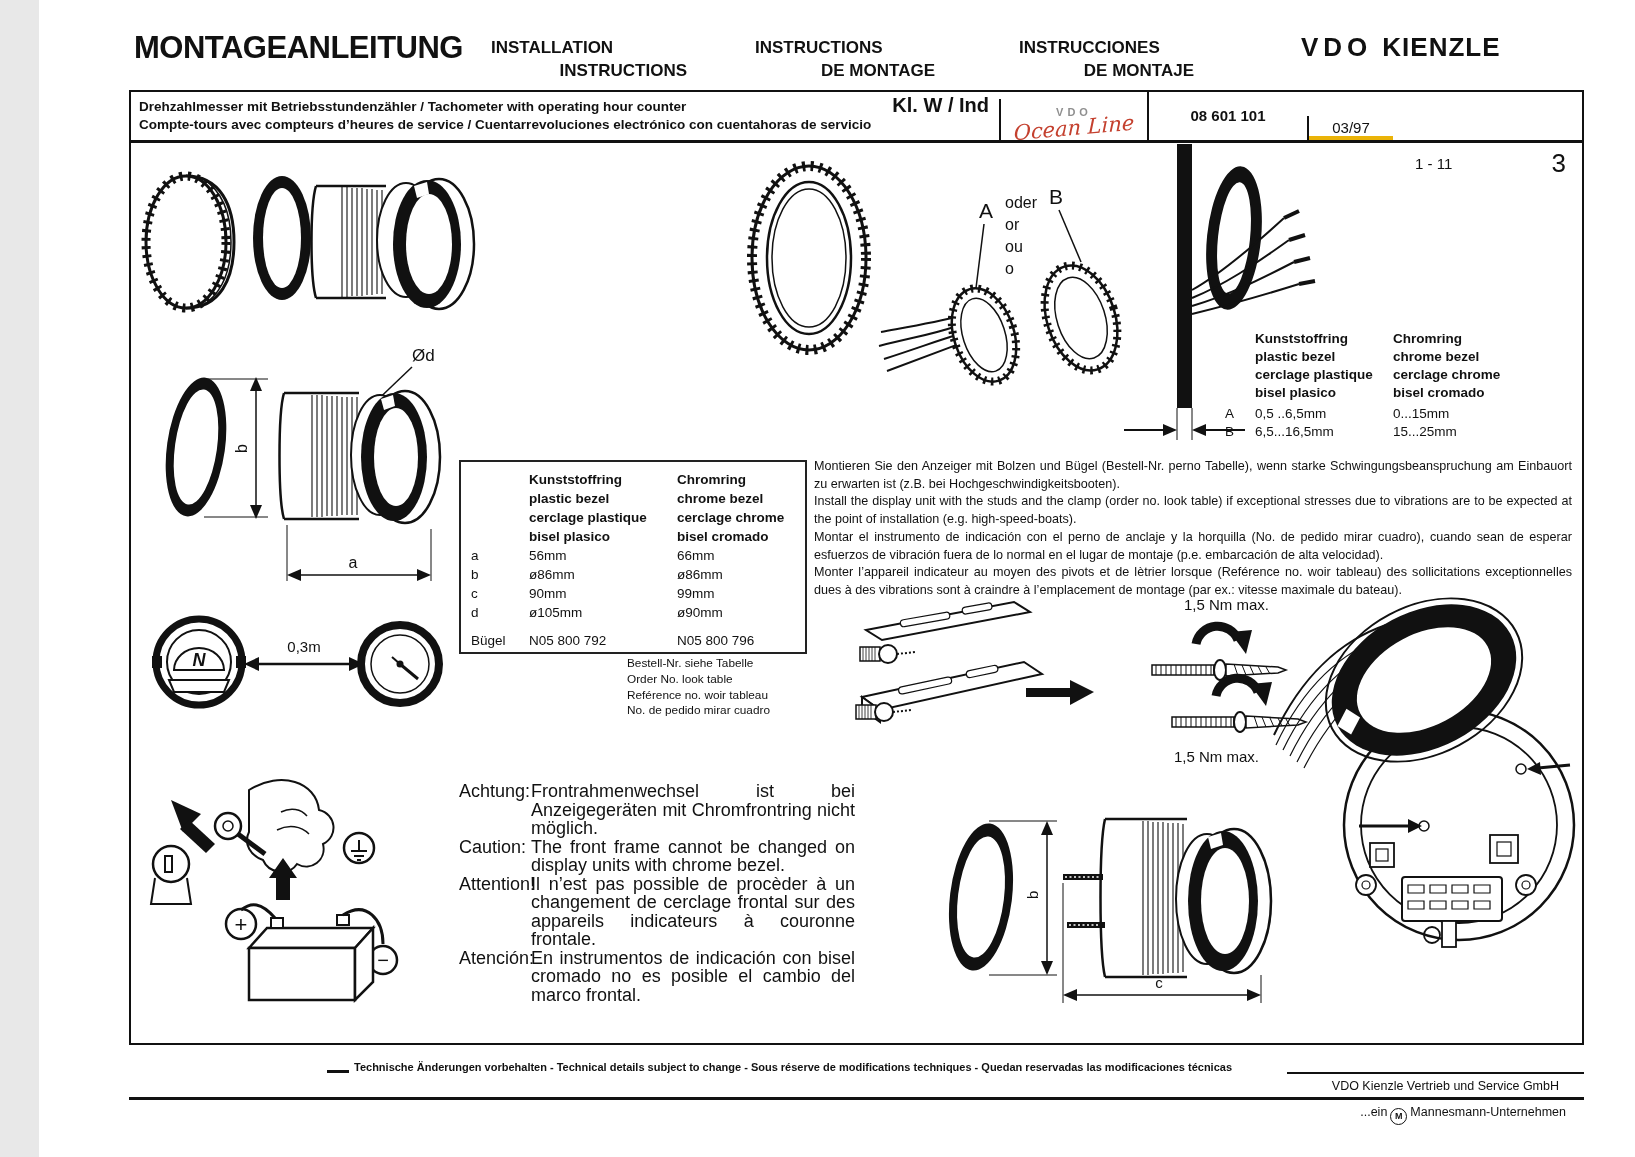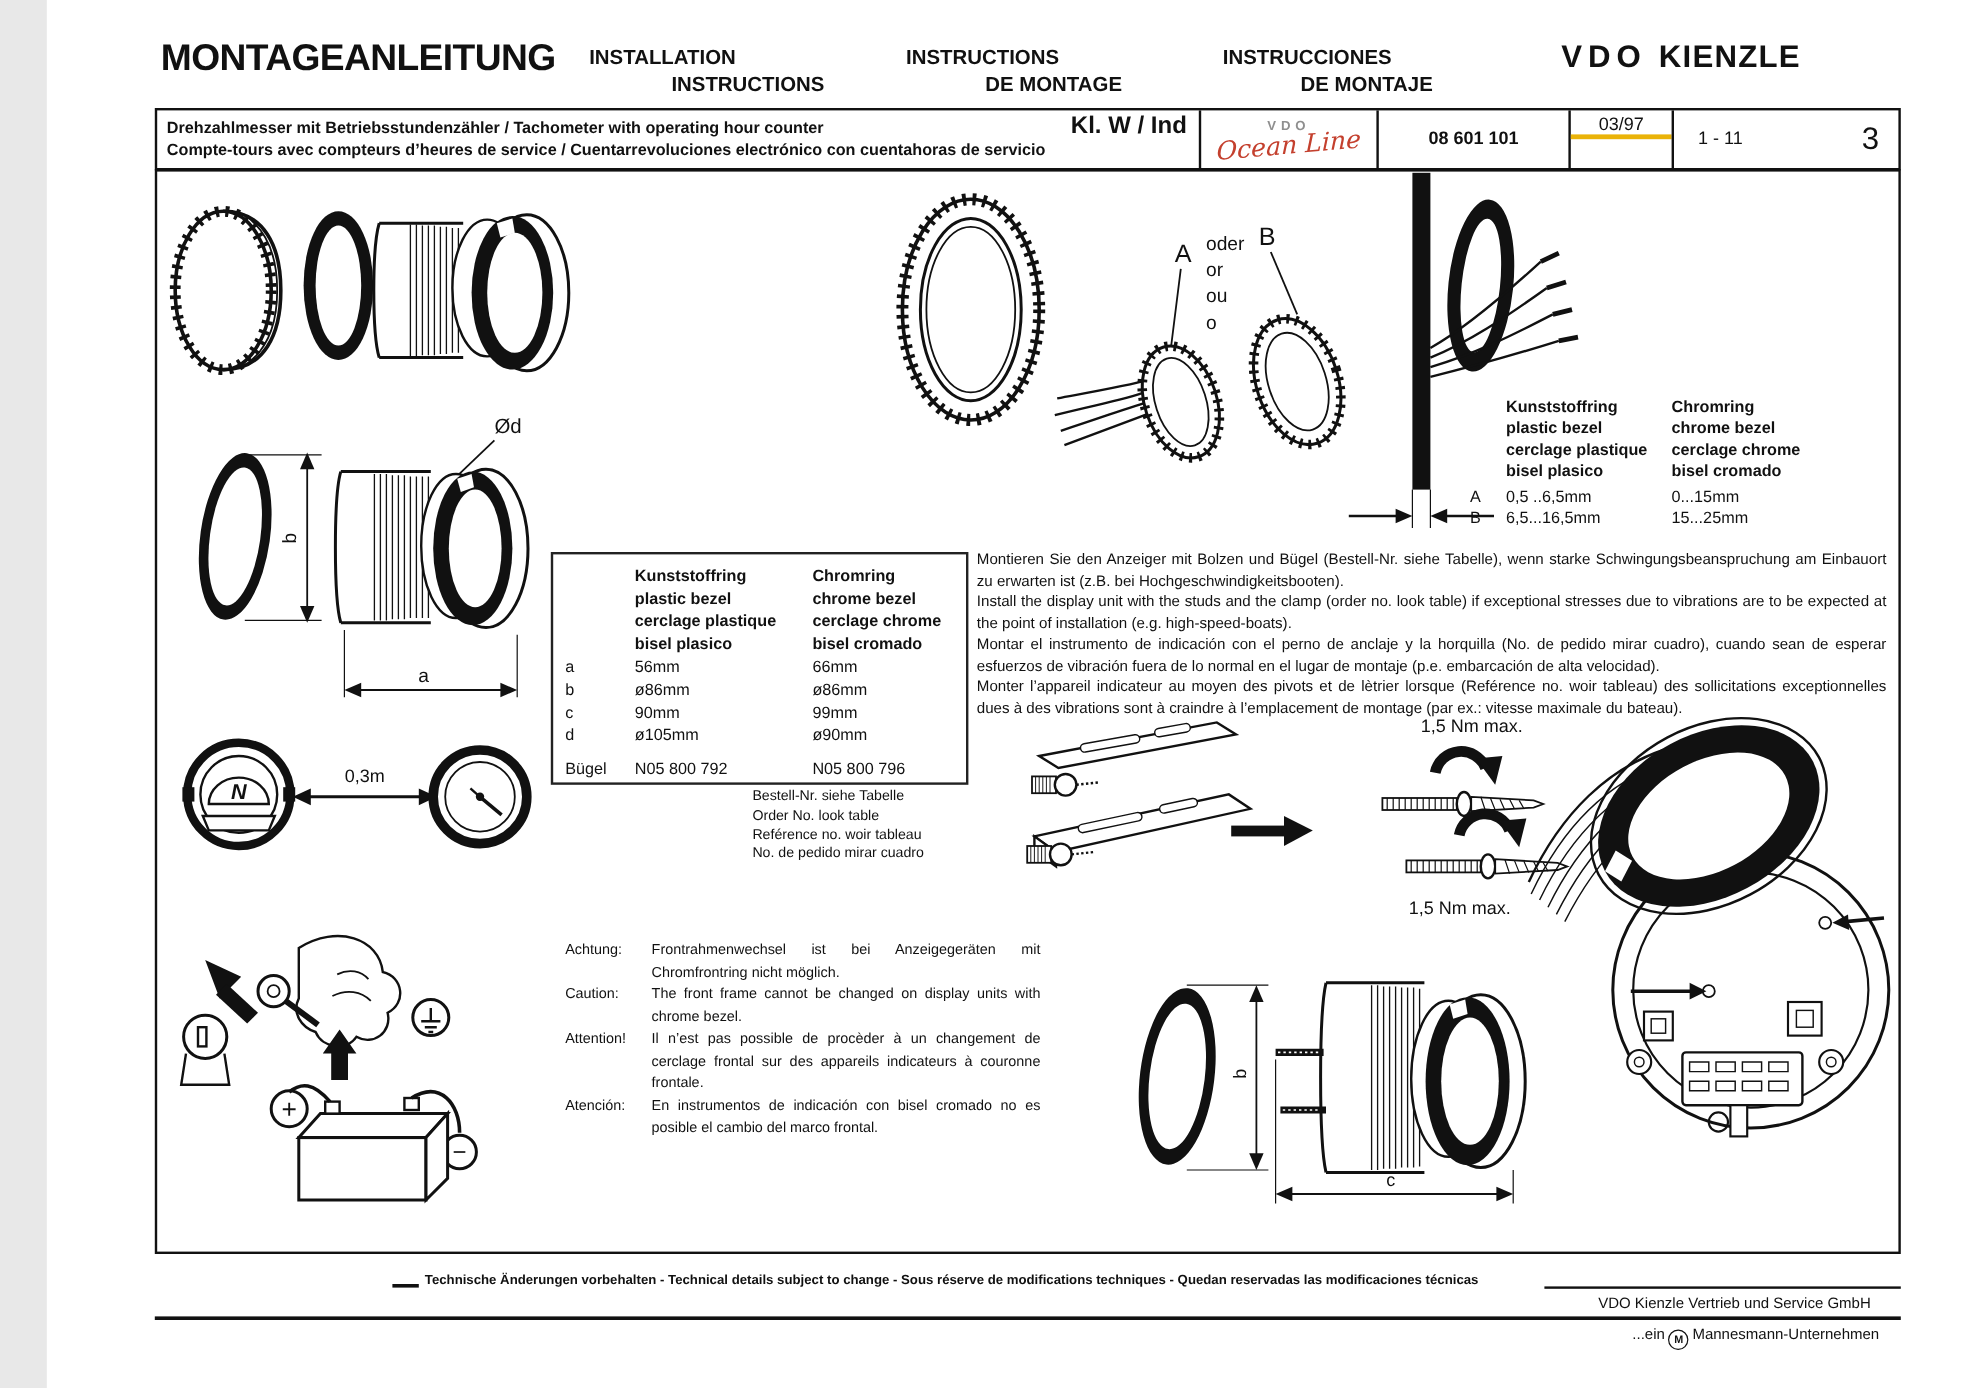--- a/index.html
+++ b/index.html
@@ -7,21 +7,21 @@
         font-family:"Liberation Sans",sans-serif;color:#111;overflow:hidden;margin-left:39px;}
   .abs{position:absolute;}
   .b{font-weight:bold;}
   
   .doc-title{left:95px;top:30px;font-size:31px;font-weight:bold;letter-spacing:-.5px;}
   .langcol{top:36px;font-size:17px;font-weight:bold;line-height:23px;}
   .langcol .l2{text-align:right;}
   .brand{left:1262px;top:32px;font-size:26px;font-weight:800;letter-spacing:1px;}
   .brand .vdo{letter-spacing:5px;margin-right:10px;}
   
-  .ttable{left:90px;top:90px;width:1455px;height:52px;border:2px solid #111;display:flex;box-sizing:border-box;}
+  .ttable{left:90px;top:90px;width:1455px;height:52px;border:2px solid #111;display:flex;box-sizing:border-box;align-items:flex-end;}
   .tcell{border-left:2px solid #111;box-sizing:border-box;position:relative;}
   .tcell:first-child{border-left:none;}
   .tc1{width:868px;padding:6px 8px;font-size:13.5px;font-weight:bold;line-height:18px;}
   .klw{position:absolute;right:10px;top:4px;font-size:20px;}
   .tc2{width:148px;text-align:center;}
   .logo-vdo{display:block;margin-top:7px;font-size:11px;font-weight:bold;letter-spacing:4px;color:#8f8f8f;}
   .logo-script{display:block;margin-top:-2px;font-family:"DejaVu Serif",serif;font-style:italic;
                font-size:21px;color:#c4402e;transform:rotate(-5deg) skewX(-6deg);}
   .tc3{width:160px;font-size:15px;font-weight:bold;text-align:center;line-height:48px;}
   .tc4{width:86px;}
@@ -36,22 +36,22 @@
             padding:8px 0 0 10px;font-size:13.5px;line-height:19px;}
   .grid3{display:grid;grid-template-columns:58px 148px auto;}
   .cgrid{display:grid;grid-template-columns:30px 138px auto;font-size:13.5px;line-height:18px;}
   .hdr{font-weight:bold;}
   .clear-table{left:1186px;top:330px;width:360px;}
   .rowpad{margin-top:3px;}
   
   .paras{left:775px;top:458px;width:758px;font-size:12.6px;line-height:17.7px;text-align:justify;}
   .paras p{margin:0;}
   .ordernote{left:588px;top:656px;font-size:11.8px;line-height:15.8px;}
-  .caution{left:432px;top:782px;width:396px;display:grid;grid-template-columns:72px auto;
-           font-size:12px;line-height:18.5px;}
+  .caution{left:420px;top:782px;width:396px;display:grid;grid-template-columns:72px auto;
+           font-size:18px;line-height:18.5px;}
   .caution .txt{text-align:justify;}
   
   .fnotice{left:315px;top:1061px;font-size:11px;font-weight:bold;}
   .dash{left:288px;top:1070px;width:22px;height:3px;background:#111;}
   .ruleR{left:1248px;top:1072px;width:297px;height:2px;background:#111;}
   .company{right:115px;top:1079px;font-size:12.5px;}
   .thickrule{left:90px;top:1097px;width:1455px;height:3px;background:#111;}
   .group{right:108px;top:1105px;font-size:12.5px;}
   .mlogo{display:inline-block;width:15px;height:15px;border:1.6px solid #111;border-radius:50%;
          font-size:9px;font-weight:bold;text-align:center;line-height:15px;vertical-align:-3px;margin:0 3px;}
@@ -287,21 +287,21 @@
   </div>
 
   <div class="abs ordernote">
     <div>Bestell-Nr. siehe Tabelle</div>
     <div>Order No. look table</div>
     <div>Reférence no. woir tableau</div>
     <div>No. de pedido mirar cuadro</div>
   </div>
 
   <div class="abs paras">
-    <p>Montieren Sie den Anzeiger mit Bolzen und Bügel (Bestell-Nr. siehe Tabelle), wenn starke Schwingungsbeanspruchung am Einbauort zu erwarten ist (z.B. bei Hochgeschwindigkeitsbooten).</p>
+    <p>Montieren Sie den Anzeiger mit Bolzen und Bügel (Bestell-Nr. perno Tabelle), wenn starke Schwingungsbeanspruchung am Einbauort zu erwarten ist (z.B. bei Hochgeschwindigkeitsbooten).</p>
     <p>Install the display unit with the studs and the clamp (order no. look table) if exceptional stresses due to vibrations are to be expected at the point of installation (e.g. high-speed-boats).</p>
     <p>Montar el instrumento de indicación con el perno de anclaje y la horquilla (No. de pedido  mirar cuadro), cuando sean de esperar esfuerzos de vibración fuera de lo normal en el lugar de montaje (p.e. embarcación de alta velocidad).</p>
     <p>Monter l’appareil indicateur au moyen des pivots et de lètrier lorsque (Reférence no. woir tableau) des sollicitations exceptionnelles dues à des vibrations sont à craindre à l’emplacement de montage (par ex.: vitesse maximale du bateau).</p>
   </div>
 
   <svg class="abs" style="left:815px;top:592px;" width="485" height="185" viewBox="0 0 485 185">
     <text x="330" y="18" font-size="15">1,5 Nm max.</text>
     <path class="st" stroke-width="9" d="M342,52 A22,22 0 0 1 384,48"></path>
     <polygon class="blk" points="392,62 376,40 398,38"></polygon>
     <rect class="st wht" stroke-width="1.5" x="298" y="73" width="62" height="10"></rect>

